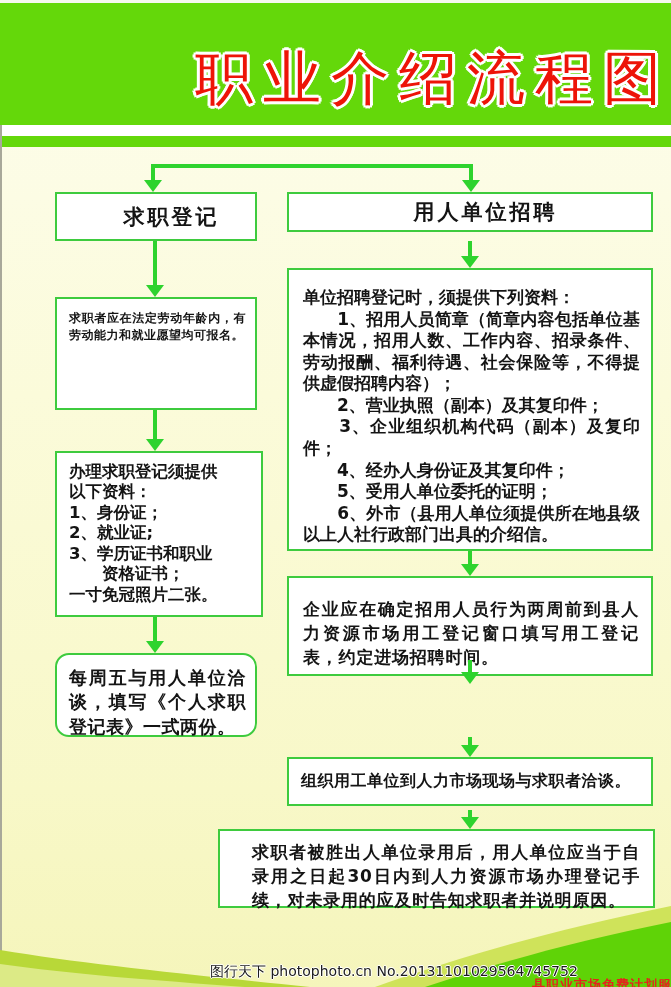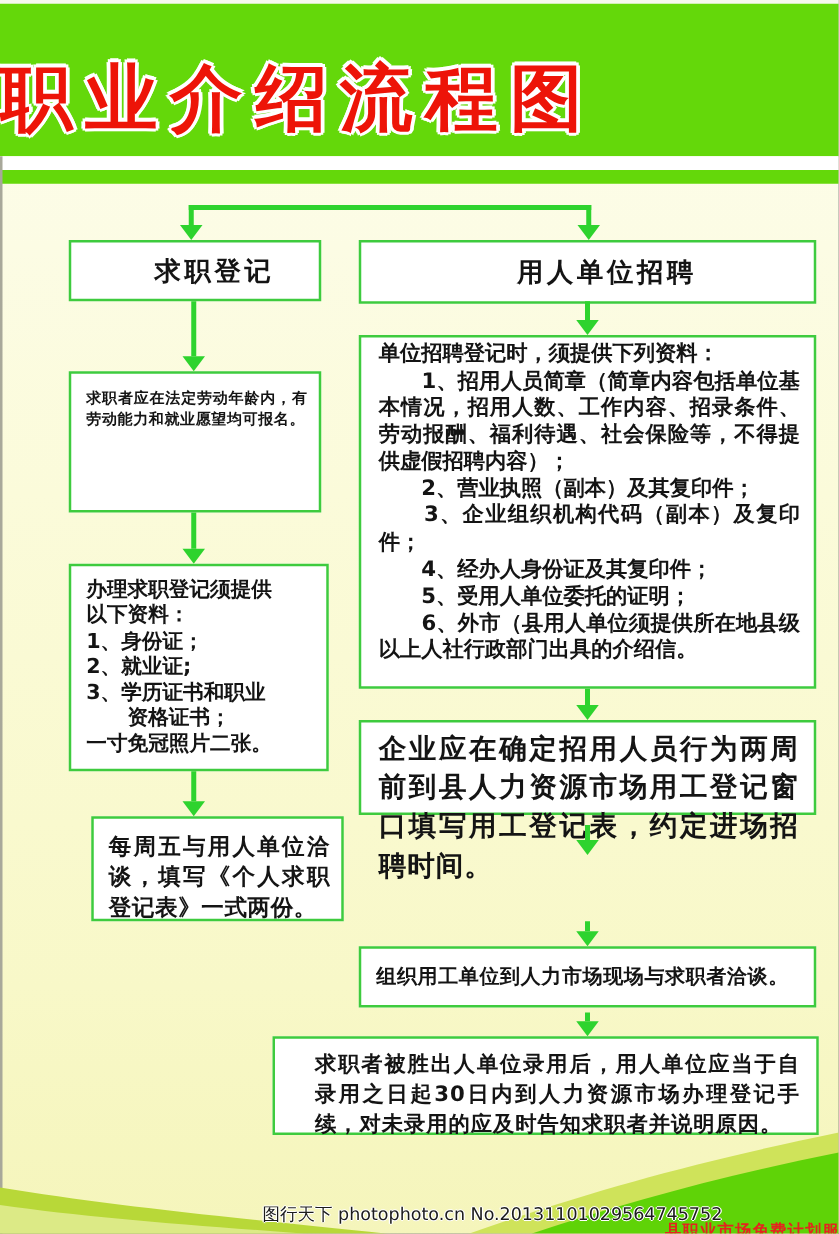--- a/index.html
+++ b/index.html
@@ -9,23 +9,23 @@
     margin:0 auto;
     overflow:hidden;
     background:linear-gradient(180deg,#fdfdee 0%,#fbfbda 40%,#f8f8c8 80%,#f5f5bb 100%);
     font-family:"DejaVu Sans","Liberation Sans",sans-serif;
   }
   
   .top-white-edge{position:absolute;left:0;top:0;width:671px;height:3px;background:#f5f8ef;}
   .title-band{position:absolute;left:0;top:3px;width:671px;height:122px;background:#64d80a;}
   .page-title{
     position:absolute;left:0;top:40px;width:671px;
-    text-align:left;
+    text-align:right;
     font-family:"Liberation Serif","DejaVu Serif",serif;
-    font-weight:bold;font-size:58px;letter-spacing:10px;
+    font-weight:normal;font-size:58px;letter-spacing:10px;
     color:#ed1408;
     text-shadow:-3px 0 0 #fff,3px 0 0 #fff,0 -3px 0 #fff,0 3px 0 #fff,
                 -2px -2px 0 #fff,2px -2px 0 #fff,-2px 2px 0 #fff,2px 2px 0 #fff;
     white-space:nowrap;
   }
   .stripe-white{position:absolute;left:0;top:125px;width:671px;height:11px;background:#ffffff;}
   .stripe-green{position:absolute;left:0;top:136px;width:671px;height:11px;background:#64d80a;}
   .left-gray-edge{position:absolute;left:0;top:125px;width:2px;height:862px;background:#a8a89a;}
 
   
@@ -89,41 +89,41 @@
 以下资料：
 1、身份证；
 2、就业证;
 3、学历证书和职业
 　　资格证书；
 一寸免冠照片二张。</div>
 
   <div class="vline" style="left:153px;top:617px;height:24px;"></div>
   <div class="tri" style="left:146px;top:641px;"></div>
 
-  <div class="fbox just" style="left:73px;top:653px;width:202px;height:84px;padding:11px 9px 0 12px;font-size:18px;line-height:1.35;letter-spacing:0.5px;">每周五与用人单位洽谈，填写《个人求职登记表》一式两份。</div>
+  <div class="fbox just" style="left:55px;top:653px;width:202px;height:84px;padding:11px 9px 0 12px;font-size:18px;line-height:1.35;letter-spacing:0.5px;border-radius:14px;">每周五与用人单位洽谈，填写《个人求职登记表》一式两份。</div>
 
-  <div class="fbox hdr" style="left:287px;top:192px;width:366px;height:51px;align-items:center;">
+  <div class="fbox hdr" style="left:287px;top:192px;width:366px;height:40px;align-items:center;">
     <span>用人单位招聘</span>
   </div>
 
   <div class="vline" style="left:468px;top:241px;height:15px;"></div>
   <div class="tri" style="left:461px;top:256px;"></div>
 
-  <div class="fbox pre just" style="left:287px;top:268px;width:366px;height:283px;padding:3px 11px 0 14px;font-size:17px;line-height:1.27;">单位招聘登记时，须提供下列资料：
+  <div class="fbox pre just" style="left:287px;top:268px;width:366px;height:283px;padding:17px 11px 0 14px;font-size:17px;line-height:1.27;">单位招聘登记时，须提供下列资料：
 　　1、招用人员简章（简章内容包括单位基本情况，招用人数、工作内容、招录条件、劳动报酬、福利待遇、社会保险等，不得提供虚假招聘内容）；
 　　2、营业执照（副本）及其复印件；
 　　3、企业组织机构代码（副本）及复印件；
 　　4、经办人身份证及其复印件；
 　　5、受用人单位委托的证明；
 　　6、外市（县用人单位须提供所在地县级以上人社行政部门出具的介绍信。</div>
 
   <div class="vline" style="left:468px;top:551px;height:13px;"></div>
   <div class="tri" style="left:461px;top:564px;"></div>
 
-  <div class="fbox just" style="left:287px;top:576px;width:366px;height:76px;padding:6px 12px 0 14px;font-size:22px;line-height:1.42;letter-spacing:0.8px;">企业应在确定招用人员行为两周前到县人力资源市场用工登记窗口填写用工登记表，约定进场招聘时间。</div>
+  <div class="fbox just" style="left:287px;top:576px;width:366px;height:100px;padding:19px 12px 0 14px;font-size:17px;line-height:1.42;letter-spacing:0.8px;">企业应在确定招用人员行为两周前到县人力资源市场用工登记窗口填写用工登记表，约定进场招聘时间。</div>
 
   <div class="vline" style="left:468px;top:660px;height:12px;"></div>
   <div class="tri" style="left:461px;top:672px;"></div>
 
 
   <div class="vline" style="left:468px;top:737px;height:8px;"></div>
   <div class="tri" style="left:461px;top:745px;"></div>
 
   <div class="fbox" style="left:287px;top:757px;width:366px;height:49px;display:flex;align-items:center;padding:0 12px;font-size:16px;letter-spacing:0.5px;">
     <span>组织用工单位到人力市场现场与求职者洽谈。</span>

